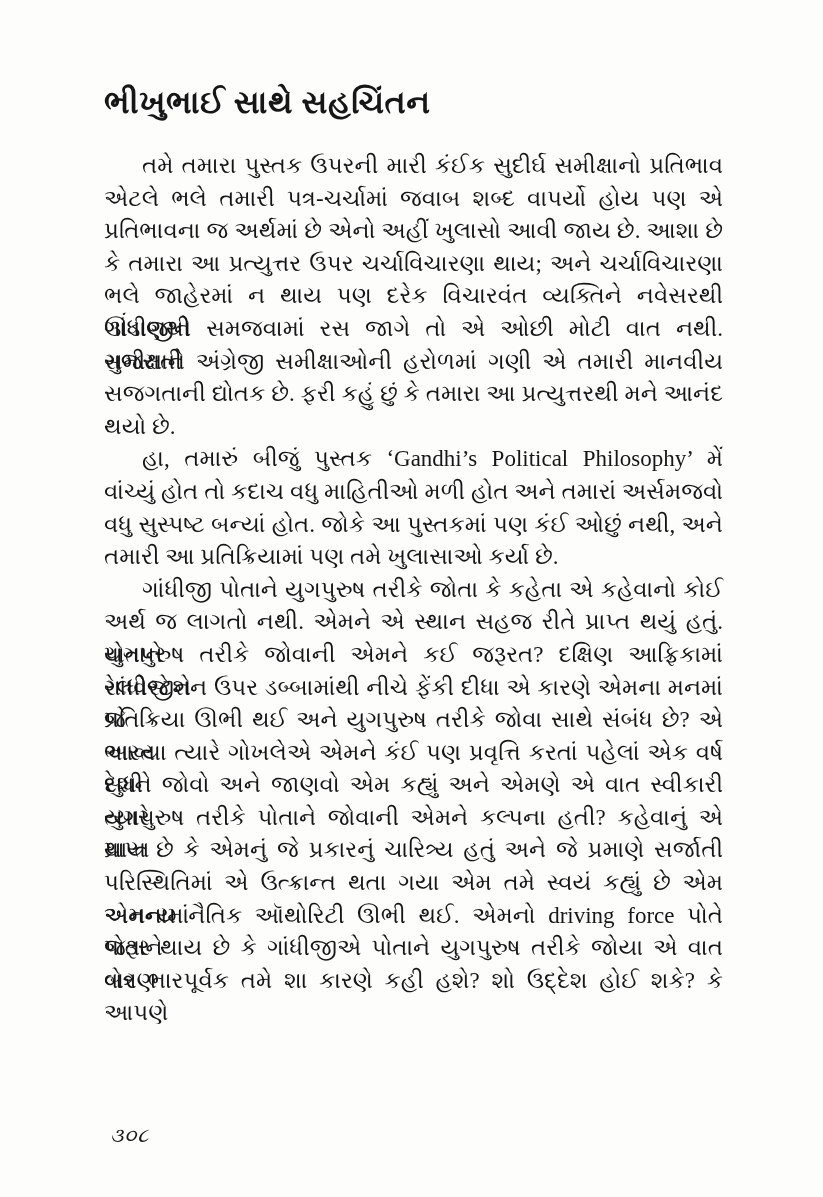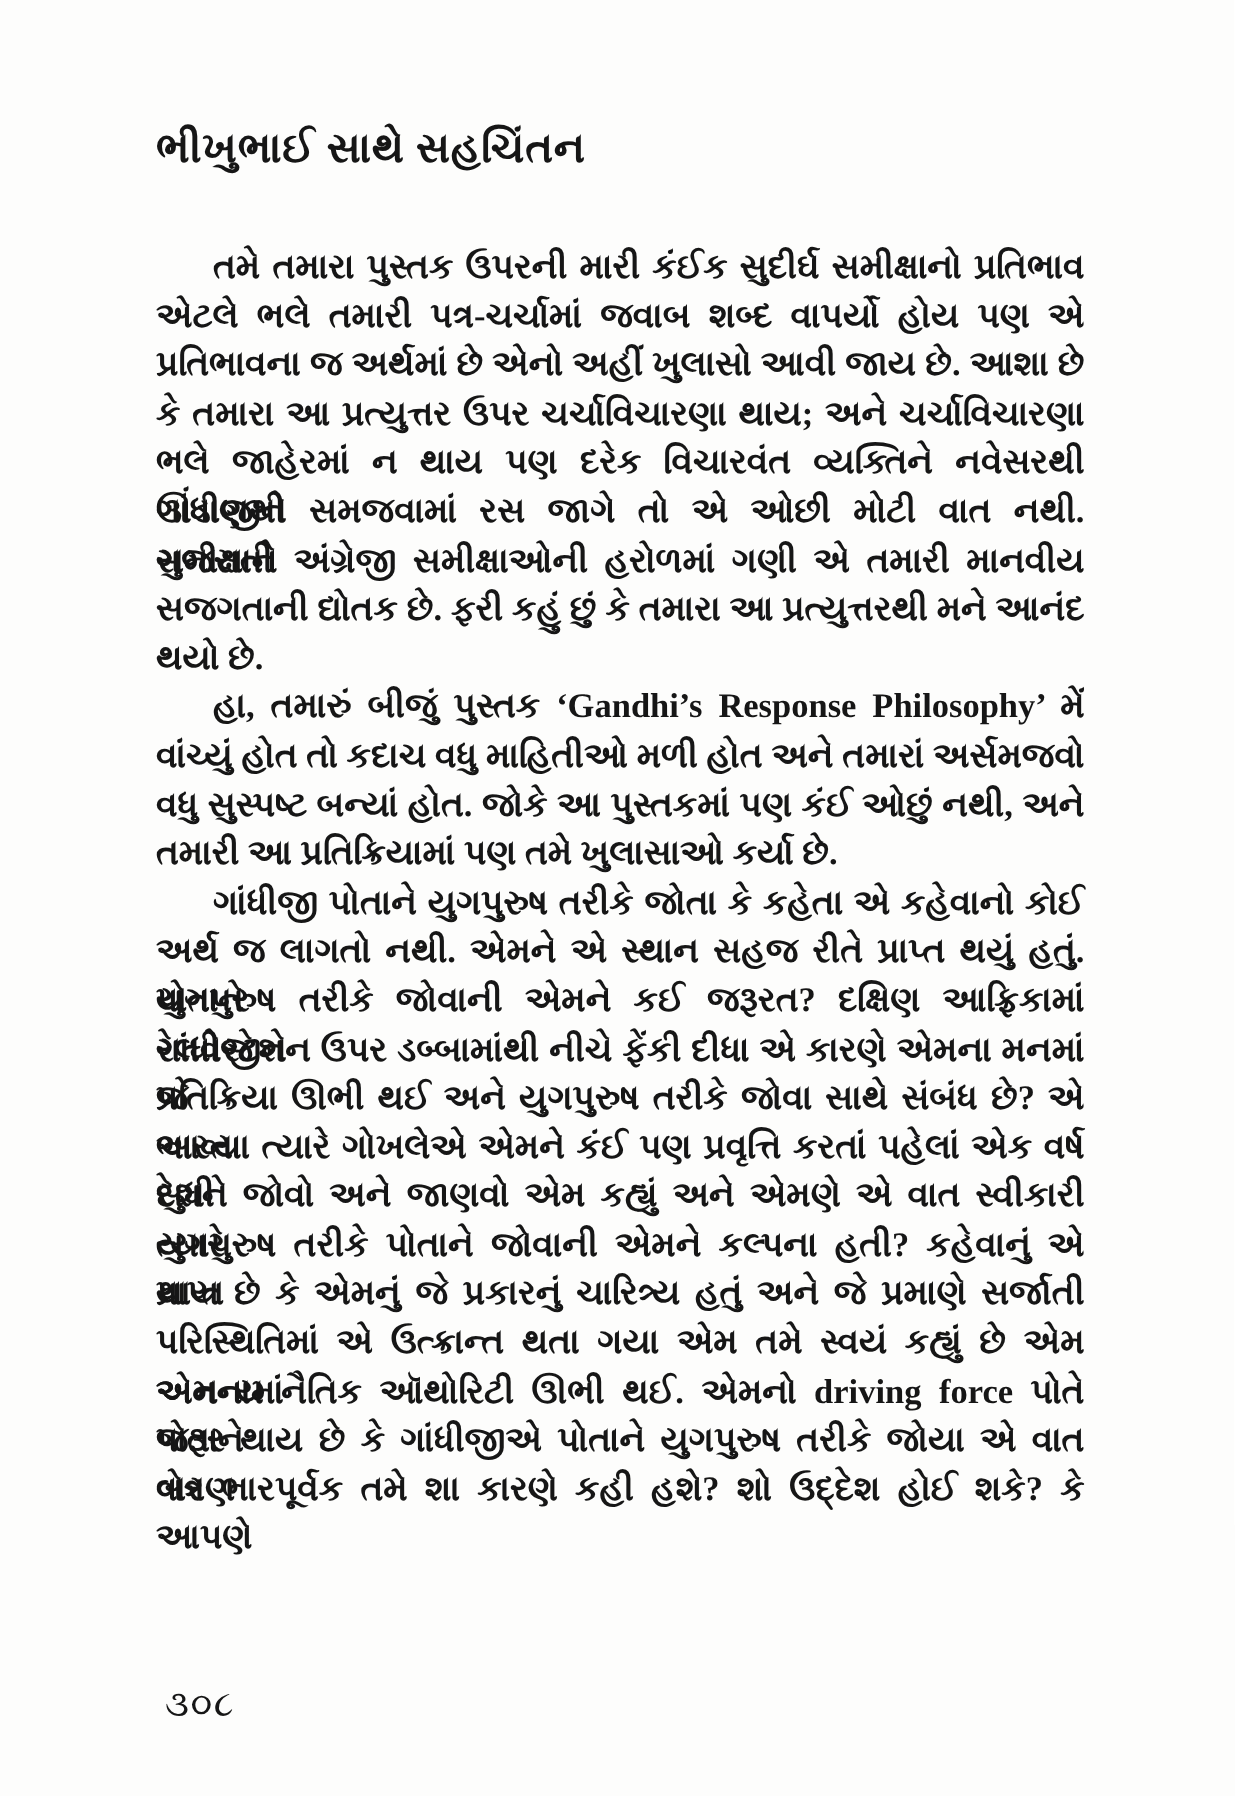--- a/index.html
+++ b/index.html
@@ -13,31 +13,30 @@
     height: 1197px;
     background: #fdfdfc;
     overflow: hidden;
     font-family: "Liberation Serif", serif;
     color: #161616;
   }
   .page-heading {
     position: absolute;
     left: 104px;
     top: 84px;
-    font-size: 28px;
+    font-size: 32px;
     font-weight: 700;
     letter-spacing: 0.5px;
     white-space: nowrap;
   }
   .page-body {
     position: absolute;
     left: 104px;
-    top: 162px;
+    top: 150px;
     width: 619px;
-    font-weight: bold;
   }
   .para {
     margin: 0;
     padding: 0;
   }
   .line {
     height: 32.6px;
     line-height: 32.6px;
     font-size: 23px;
     text-align: justify;
@@ -51,22 +50,23 @@
   .line.last {
     text-align-last: left;
   }
   .para.continues .line.last {
     text-align-last: justify;
   }
   .page-number {
     position: absolute;
     left: 110px;
     top: 1124px;
-    font-size: 24px;
+    font-size: 20px;
     letter-spacing: 1px;
+    font-style: italic;
   }
 </style>
 </head>
 <body>
 
 <div class="page">
 
   <div class="page-heading">ભીખુભાઈ સાથે સહચિંતન</div>
 
   <div class="page-body">
@@ -75,21 +75,21 @@
         <div class="line">એટલે ભલે તમારી પત્ર-ચર્ચામાં જવાબ શબ્દ વાપર્યો હોય પણ એ</div>
         <div class="line">પ્રતિભાવના જ અર્થમાં છે એનો અહીં ખુલાસો આવી જાય છે. આશા છે</div>
         <div class="line">કે તમારા આ પ્રત્યુત્તર ઉપર ચર્ચાવિચારણા થાય; અને ચર્ચાવિચારણા</div>
         <div class="line">ભલે જાહેરમાં ન થાય પણ દરેક વિચારવંત વ્યક્તિને નવેસરથી ઊંડાણથી</div>
         <div class="line">ગાંધીજીને સમજવામાં રસ જાગે તો એ ઓછી મોટી વાત નથી. ગુજરાતી</div>
         <div class="line">સમીક્ષાને અંગ્રેજી સમીક્ષાઓની હરોળમાં ગણી એ તમારી માનવીય</div>
         <div class="line">સજગતાની દ્યોતક છે. ફરી કહું છું કે તમારા આ પ્રત્યુત્તરથી મને આનંદ</div>
         <div class="line last">થયો છે.</div>
       </div>
       <div class="para">
-        <div class="line first">હા, તમારું બીજું પુસ્તક ‘Gandhi’s Response Philosophy’ મેં</div>
+        <div class="line first">હા, તમારું બીજું પુસ્તક ‘Gandhi’s Political Philosophy’ મેં</div>
         <div class="line">વાંચ્યું હોત તો કદાચ વધુ માહિતીઓ મળી હોત અને તમારાં અર્સમજવો</div>
         <div class="line">વધુ સુસ્પષ્ટ બન્યાં હોત. જોકે આ પુસ્તકમાં પણ કંઈ ઓછું નથી, અને</div>
         <div class="line last">તમારી આ પ્રતિક્રિયામાં પણ તમે ખુલાસાઓ કર્યા છે.</div>
       </div>
       <div class="para continues">
         <div class="line first">ગાંધીજી પોતાને યુગપુરુષ તરીકે જોતા કે કહેતા એ કહેવાનો કોઈ</div>
         <div class="line">અર્થ જ લાગતો નથી. એમને એ સ્થાન સહજ રીતે પ્રાપ્ત થયું હતું. પોતાને</div>
         <div class="line">યુગપુરુષ તરીકે જોવાની એમને કઈ જરૂરત? દક્ષિણ આફ્રિકામાં ગાંધીજીને</div>
         <div class="line">રેલવેસ્ટેશન ઉપર ડબ્બામાંથી નીચે ફેંકી દીધા એ કારણે એમના મનમાં જે</div>
         <div class="line">પ્રતિક્રિયા ઊભી થઈ અને યુગપુરુષ તરીકે જોવા સાથે સંબંધ છે? એ ભારત</div>

